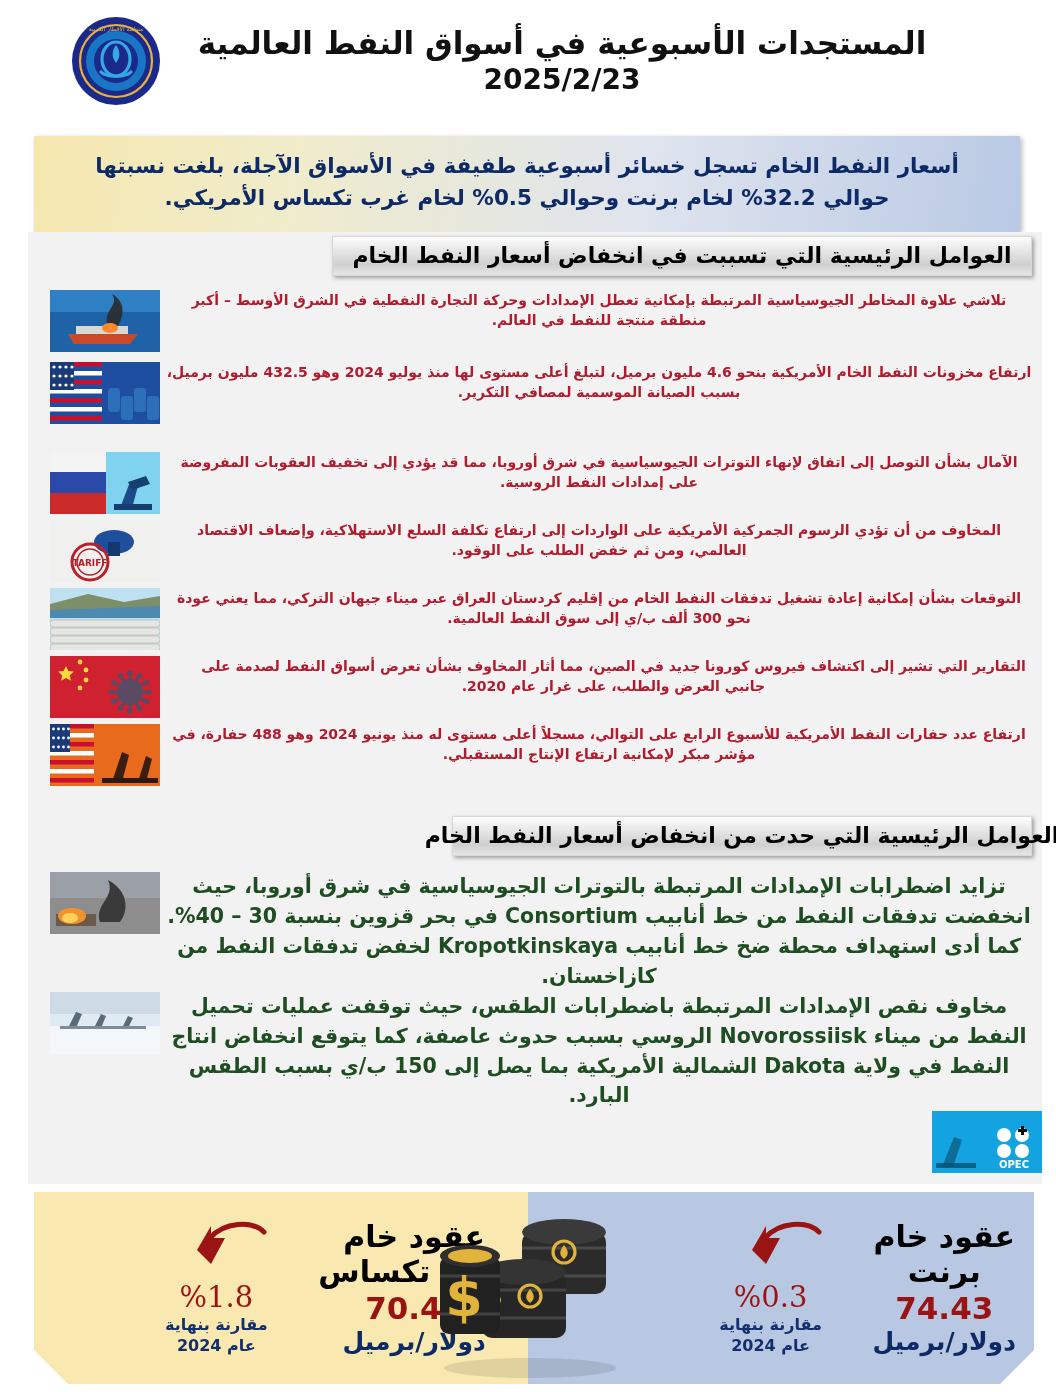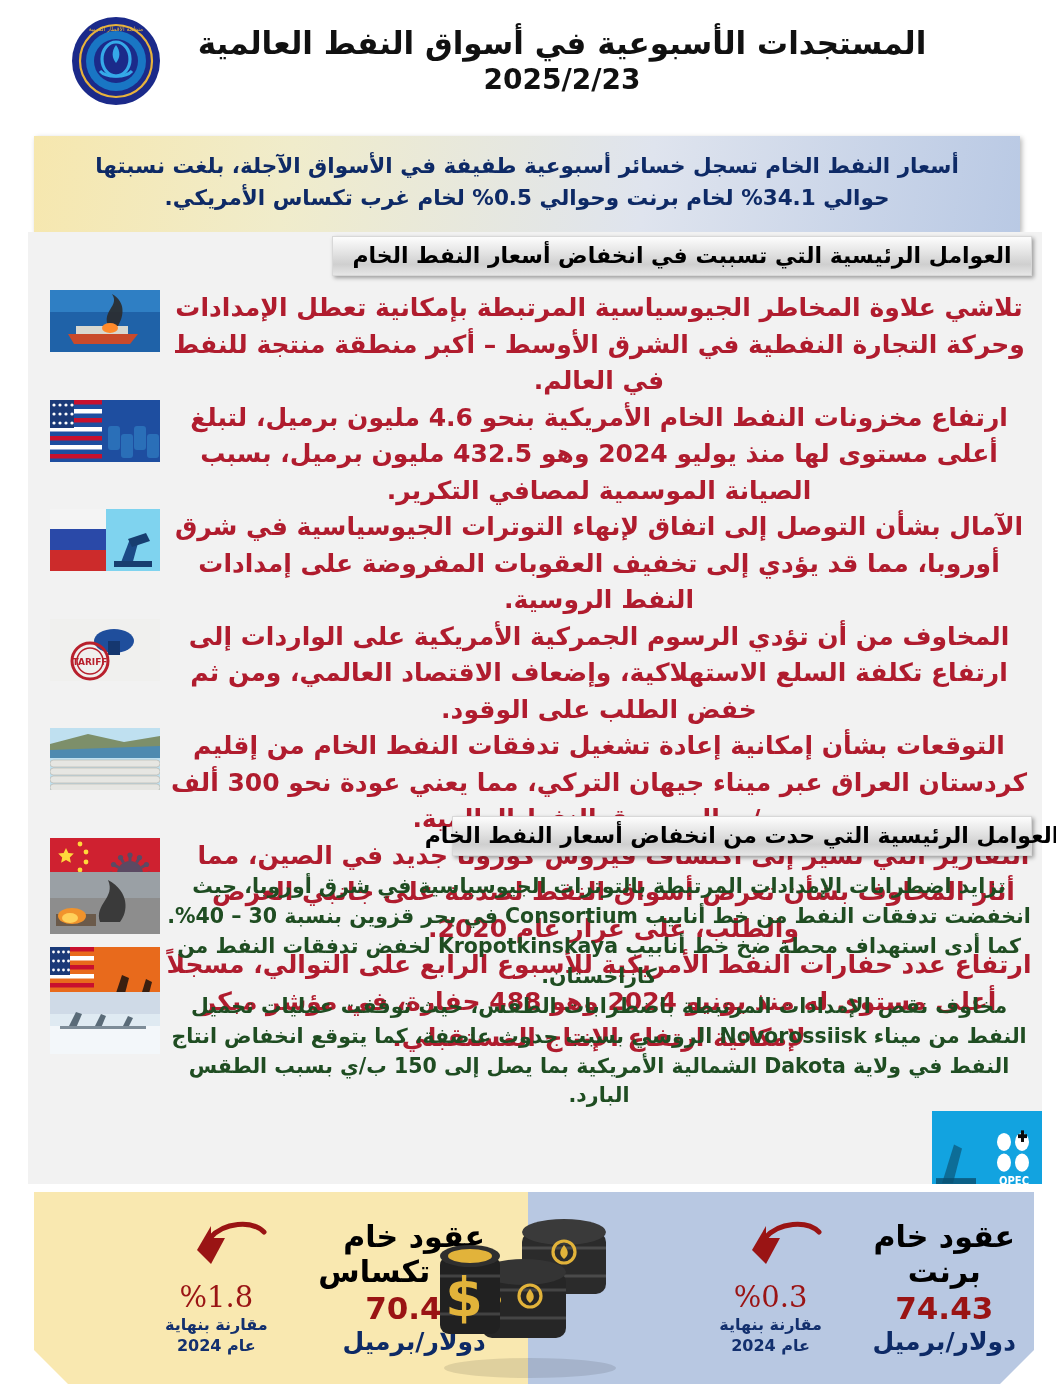--- a/index.html
+++ b/index.html
@@ -144,21 +144,21 @@
     width: 1000px;
   }
 
   .btext {
     flex: 1 1 auto;
     text-align: center;
     padding: 0 10px 0 6px;
     line-height: 1.46;
     font-weight: bold;
   }
-  .btext.red   { color: #b01c2e; font-size: 25px; }
+  .btext.red   { color: #b01c2e; font-size: 14px; }
   .btext.green { color: #1f4d22; font-size: 20.5px; }
 
   .thumb {
     flex: 0 0 110px;
     width: 110px;
     margin-left: 8px;
     margin-right: 0;
     position: relative;
     overflow: hidden;
     background: #ccc;
@@ -276,21 +276,21 @@
         </svg>
       </div>
       <div id="title-block">
         <div class="main-title">المستجدات الأسبوعية في أسواق النفط العالمية</div>
         <div class="main-date">2025/2/23</div>
       </div>
     </div>
   </div>
 
   <div id="summary-banner">
-    <div id="summary-text">أسعار النفط الخام تسجل خسائر أسبوعية طفيفة في الأسواق الآجلة، بلغت نسبتها حوالي 34.1% لخام برنت وحوالي 0.5% لخام غرب تكساس الأمريكي.</div>
+    <div id="summary-text">أسعار النفط الخام تسجل خسائر أسبوعية طفيفة في الأسواق الآجلة، بلغت نسبتها حوالي 32.2% لخام برنت وحوالي 0.5% لخام غرب تكساس الأمريكي.</div>
   </div>
 
   <div id="content">
     <div class="side-gutter-l"></div>
     <div class="side-gutter-r"></div>
 
     <div class="section-header" id="section-header-1">
       <span class="section-header-text">العوامل الرئيسية التي تسببت في انخفاض أسعار النفط الخام</span>
     </div>
 
@@ -488,21 +488,21 @@
         <rect y="0" width="110" height="22" fill="#cfdae7"></rect>
         <rect y="34" width="110" height="28" fill="#f3f7fa"></rect>
         <path d="M18 36 l8 -16 l6 2 l-6 14z" fill="#5a6b78"></path>
         <path d="M44 36 l7 -14 l5 2 l-5 12z" fill="#5a6b78"></path>
         <path d="M72 36 l6 -12 l5 2 l-5 10z" fill="#5a6b78"></path>
         <rect x="10" y="34" width="86" height="3" fill="#7d8c98"></rect>
             </svg>
           </div>
         </div>
         <div class="brow" style="min-height: 80px;">
-          <div class="thumb" style="height: 80px;">
+          <div class="thumb" style="height: 62px;">
             <svg viewBox="0 0 110 62" preserveAspectRatio="none" xmlns="http://www.w3.org/2000/svg">
               <rect width="110" height="62" fill="#12a3e0"></rect>
         <path d="M10 56 l12 -30 l8 3 l-9 27z" fill="#0d5f85" opacity="0.8"></path>
         <rect x="4" y="52" width="40" height="5" fill="#0a4f70" opacity="0.8"></rect>
         <g fill="#ffffff">
           <circle cx="72" cy="24" r="7"></circle>
                 <circle cx="90" cy="24" r="7"></circle>
           <circle cx="72" cy="40" r="7"></circle>
                 <circle cx="90" cy="40" r="7"></circle>
         </g>

